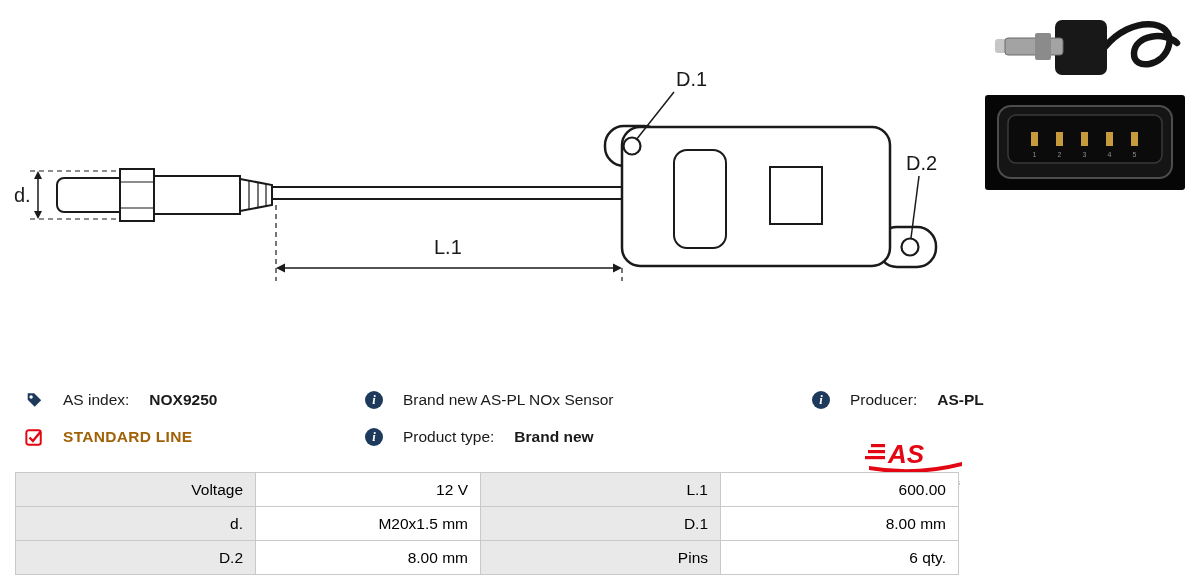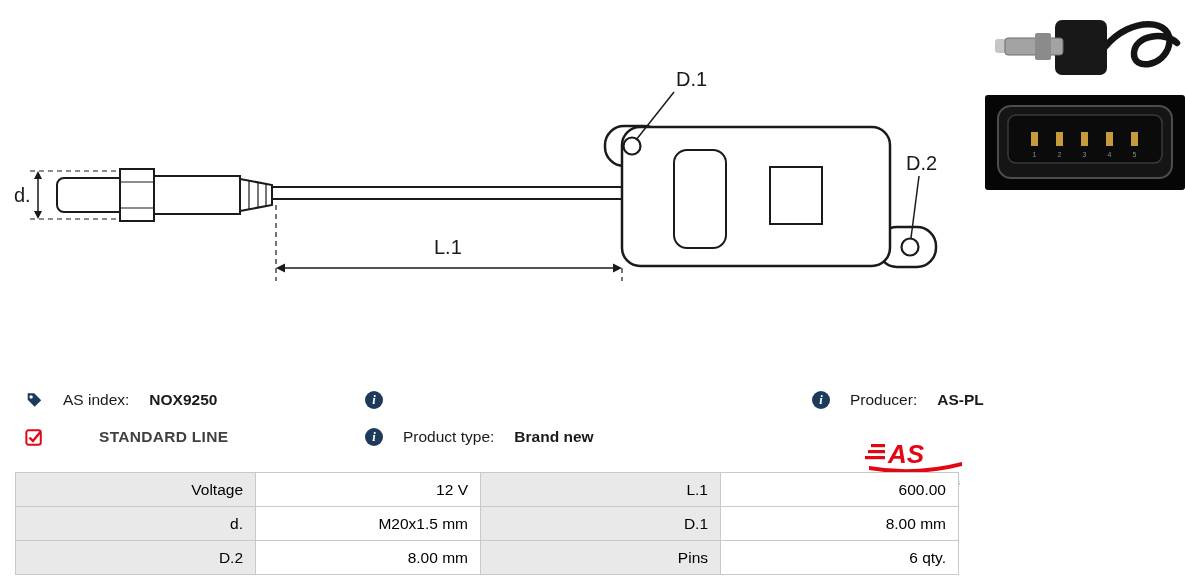--- a/index.html
+++ b/index.html
@@ -24,21 +24,21 @@
   }
   .info-item .ic { flex:0 0 auto; display:block; }
   .icon-info {
     width:18px; height:18px; border-radius:50%;
     background:#1d3a5c; color:#ffffff;
     font-size:12.5px; font-weight:bold; font-style:italic;
     display:inline-flex; align-items:center; justify-content:center;
     font-family:"Liberation Serif",serif;
     flex:0 0 auto;
   }
-  .standard strong { color:#404040; letter-spacing:0.3px;margin-left:36px; }
+  .standard strong { color:#a16207; letter-spacing:0.3px; }
 
   .aspl-logo { position:absolute; left:862px; top:438px; width:106px; text-align:center; }
   .logo-tagline { font-size:7px; color:#8a8a8a; letter-spacing:0.1px; margin-top:1px; }
 
   .spec-table {
     position:absolute; left:15px; top:472px;
     border-collapse:collapse; table-layout:fixed;
   }
   .spec-table td {
     border:1px solid #c9c9c9;
@@ -152,20 +152,21 @@
 <div class="info-item standard" style="left:25px; top:428px;">
   <svg class="ic" width="18" height="18" viewBox="0 0 20 20">
     <rect x="1.5" y="2.5" width="16" height="16" rx="2.5" fill="none" stroke="#e30613" stroke-width="2.2"></rect>
     <path d="M5 10.5l3.8 4L17.5 4" fill="none" stroke="#e30613" stroke-width="2.6"></path>
   </svg>
   <strong>STANDARD LINE</strong>
 </div>
 
 <div class="info-item" style="left:365px; top:391px;">
   <span class="icon-info">i</span>
+  <span>Brand new AS-PL NOx Sensor</span>
 </div>
 
 <div class="info-item" style="left:365px; top:428px;">
   <span class="icon-info">i</span>
   <span>Product type:</span>
   <strong>Brand new</strong>
 </div>
 
 <div class="info-item" style="left:812px; top:391px;">
   <span class="icon-info">i</span>

